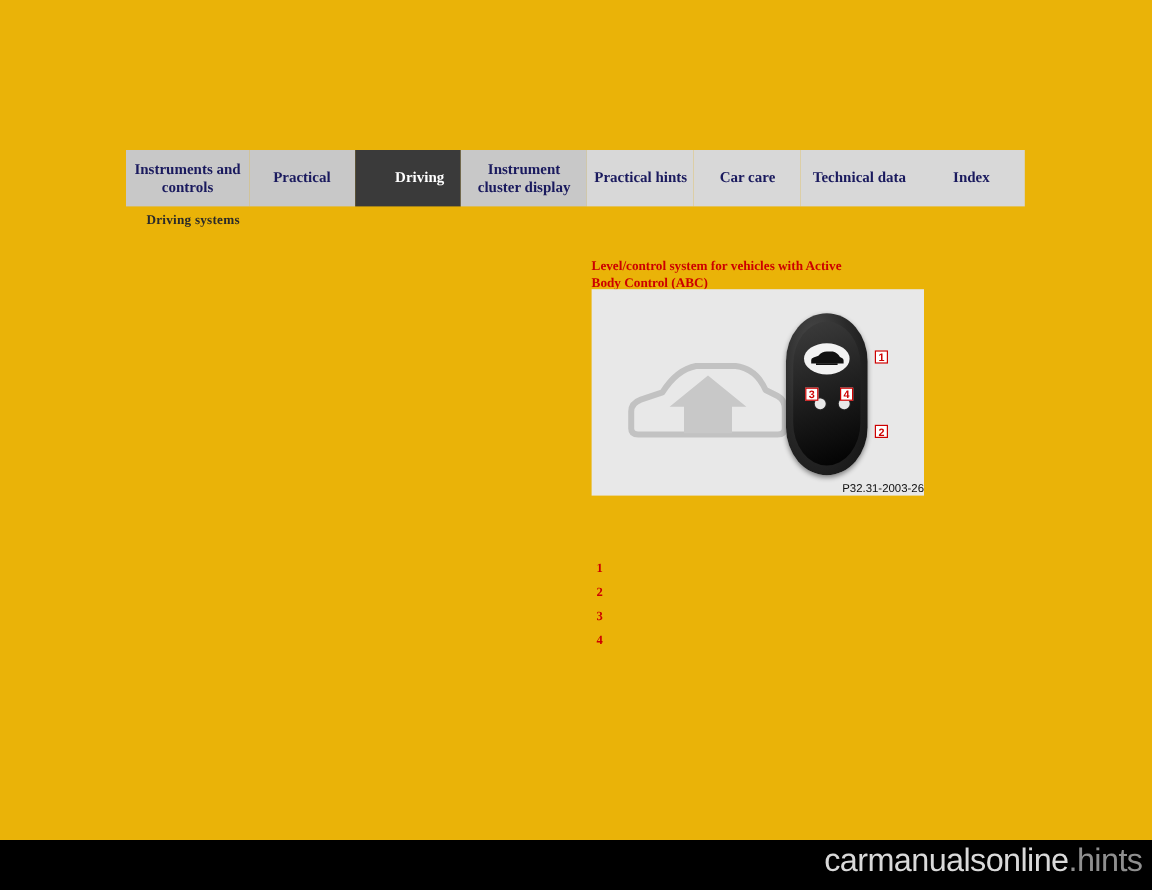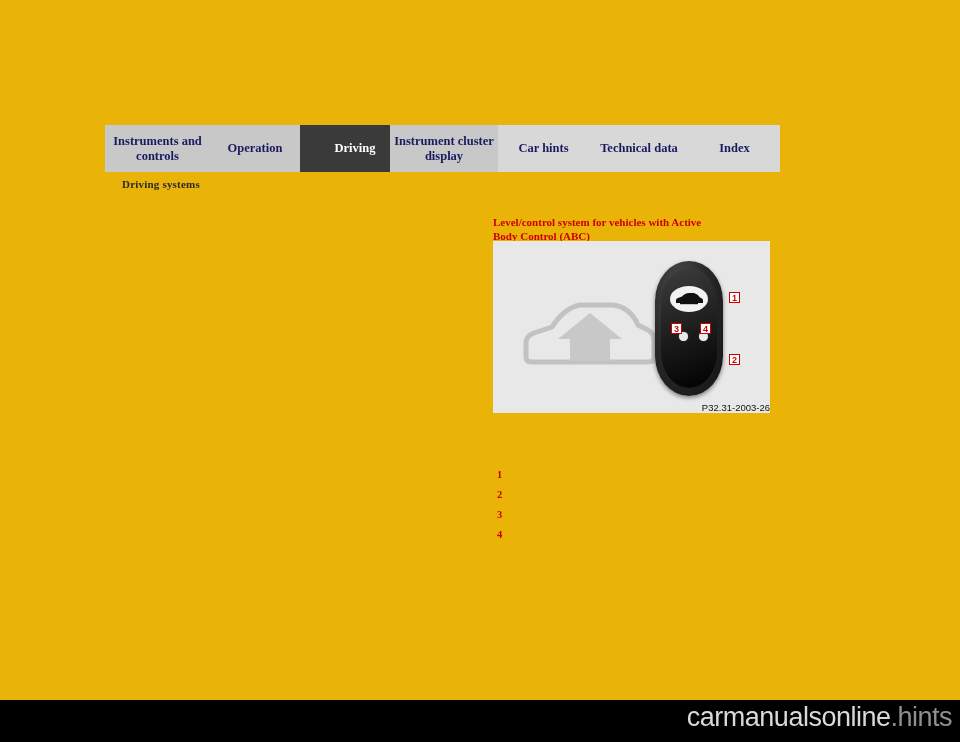--- a/index.html
+++ b/index.html
@@ -231,30 +231,33 @@
 </head>
 <body>
 
 <div id="page-sheet">
 
   <div id="tab-bar">
     <div class="tab tab-1">
       <span>Instruments and controls</span>
     </div>
     <div class="tab tab-2">
-      <span>Operation</span>
+      <span>Practical</span>
     </div>
     <div class="tab dark tab-3">
       <span>Driving</span>
     </div>
     <div class="tab tab-4">
       <span>Instrument cluster display</span>
     </div>
+    <div class="tab light2 tab-5">
+      <span>Practical hints</span>
+    </div>
     <div class="tab light2 tab-6">
-      <span>Car hints</span>
+      <span>Car care</span>
     </div>
     <div class="tab light2 tab-7">
       <span>Technical data</span>
     </div>
     <div class="tab light2 tab-8">
       <span>Index</span>
     </div>
   </div>
 
   <div id="left-col">

